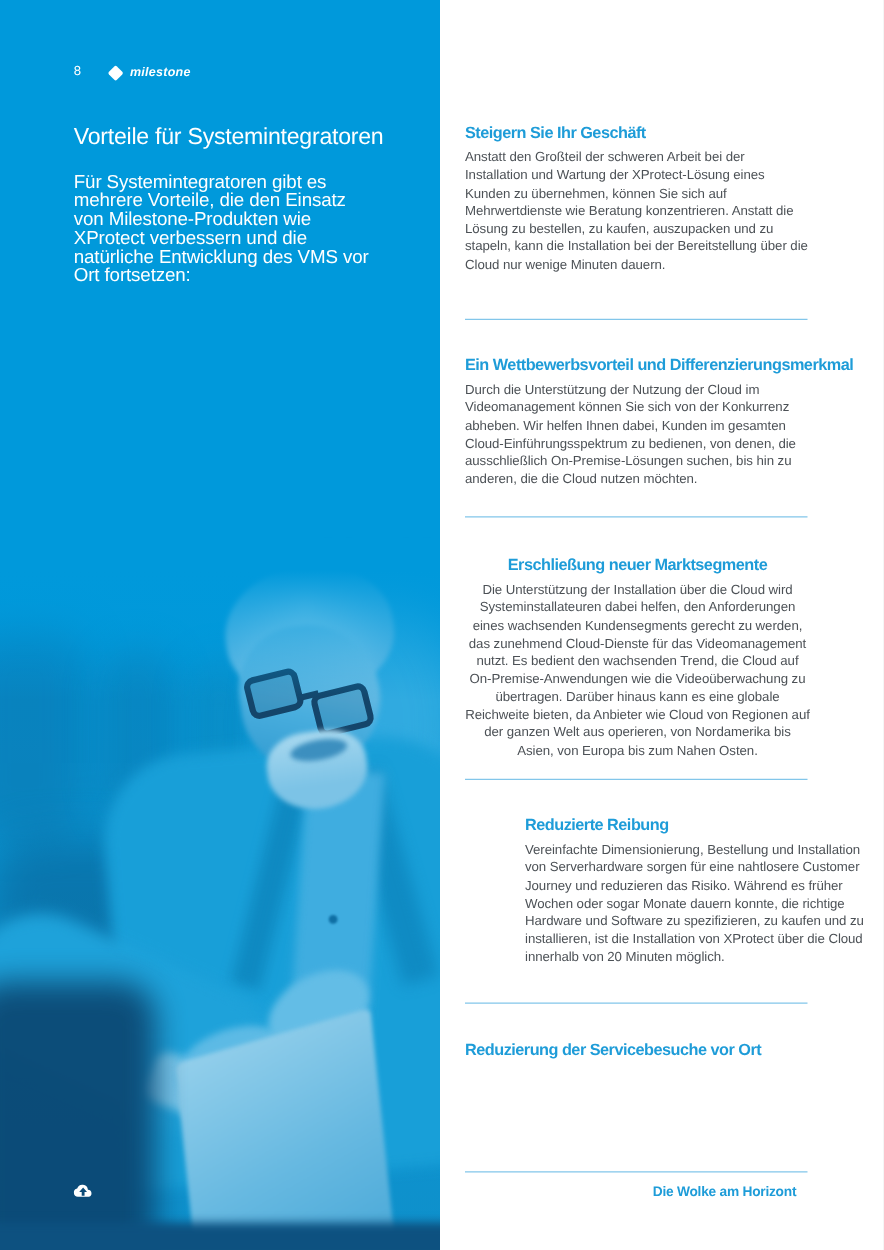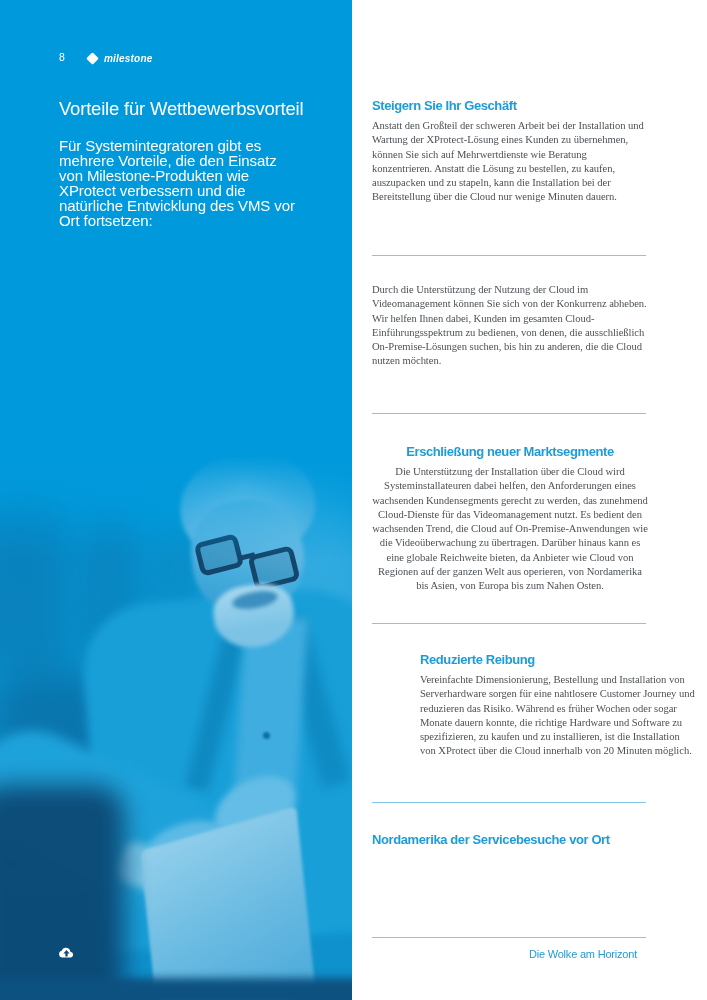--- a/index.html
+++ b/index.html
@@ -82,49 +82,49 @@
 
   .cloud-icon { position:absolute; left:58px; top:944px; z-index:6; width:17px; height:17px; }
 
   
   .right-col { position:absolute; left:372px; top:0; width:274px; height:1000px; }
   .sec { position:absolute; left:0; width:276px; }
   .sec h3 {
     color:#1e9cd8; font-size:13px; font-weight:bold; line-height:17px;
     letter-spacing:-.4px; white-space:nowrap; margin-bottom:5px;
   }
-  .sec p { color:#4c5156; font-size:10.6px; line-height:14.3px; letter-spacing:-.05px;font-family:Liberation Serif, serif; }
+  .sec p { color:#4c5156; font-size:10.6px; line-height:14.3px; letter-spacing:-.05px; }
   .divider { position:absolute; left:0; width:274px; height:0; border-top:1px solid #82c6ea; }
 
   .sec-1 { top:97px; }  .div-1 { top:255px; }
   .sec-2 { top:283px; } .div-2 { top:413px; }
   .sec-3 { top:443px;text-align:center; } .div-3 { top:623px; }
   .sec-4 { top:651px;margin-left:48px; } .div-4 { top:802px; }
   .sec-5 { top:831px; } .div-5 { top:937px; }
 
   .footer-link {
     position:absolute; left:0; top:948px; width:274px; padding-right:9px;
-    text-align:right; color:#1e9cd8; font-size:11px; font-weight:normal;
+    text-align:right; color:#1e9cd8; font-size:11px; font-weight:bold;
     letter-spacing:-.2px; cursor:pointer;
   }
 </style>
 </head>
 <body>
 
 <div class="page">
 
   <div class="left-panel">
     <div class="page-number">8</div>
 
     <div class="brand">
       <span class="brand-diamond"></span>
       <span class="brand-name">milestone</span>
     </div>
 
-    <div class="panel-title">Vorteile für Wettbewerbsvorteil</div>
+    <div class="panel-title">Vorteile für Systemintegratoren</div>
     <div class="panel-intro">Für Systemintegratoren gibt es mehrere Vorteile, die den Einsatz von Milestone-Produkten wie XProtect verbessern und die natürliche Entwicklung des VMS vor Ort fortsetzen:</div>
 
     <div class="photo">
       <div class="ph ph-blob1"></div>
       <div class="ph ph-blob2"></div>
       <div class="ph ph-blob3"></div>
       <div class="ph ph-light"></div>
       <div class="ph ph-chairdark"></div>
       <div class="ph ph-jacket"></div>
       <div class="ph ph-lapel"></div>
@@ -156,37 +156,38 @@
 
   <div class="right-col">
 
     <div class="sec sec-1">
       <h3>Steigern Sie Ihr Geschäft</h3>
       <p>Anstatt den Großteil der schweren Arbeit bei der Installation und Wartung der XProtect-Lösung eines Kunden zu übernehmen, können Sie sich auf Mehrwertdienste wie Beratung konzentrieren. Anstatt die Lösung zu bestellen, zu kaufen, auszupacken und zu stapeln, kann die Installation bei der Bereitstellung über die Cloud nur wenige Minuten dauern.</p>
     </div>
     <div class="divider div-1"></div>
 
     <div class="sec sec-2">
+      <h3>Ein Wettbewerbsvorteil und Differenzierungsmerkmal</h3>
       <p>Durch die Unterstützung der Nutzung der Cloud im Videomanagement können Sie sich von der Konkurrenz abheben. Wir helfen Ihnen dabei, Kunden im gesamten Cloud-Einführungsspektrum zu bedienen, von denen, die ausschließlich On-Premise-Lösungen suchen, bis hin zu anderen, die die Cloud nutzen möchten.</p>
     </div>
     <div class="divider div-2"></div>
 
     <div class="sec sec-3">
       <h3>Erschließung neuer Marktsegmente</h3>
       <p>Die Unterstützung der Installation über die Cloud wird Systeminstallateuren dabei helfen, den Anforderungen eines wachsenden Kundensegments gerecht zu werden, das zunehmend Cloud-Dienste für das Videomanagement nutzt. Es bedient den wachsenden Trend, die Cloud auf On-Premise-Anwendungen wie die Videoüberwachung zu übertragen. Darüber hinaus kann es eine globale Reichweite bieten, da Anbieter wie Cloud von Regionen auf der ganzen Welt aus operieren, von Nordamerika bis Asien, von Europa bis zum Nahen Osten.</p>
     </div>
     <div class="divider div-3"></div>
 
     <div class="sec sec-4">
       <h3>Reduzierte Reibung</h3>
       <p>Vereinfachte Dimensionierung, Bestellung und Installation von Serverhardware sorgen für eine nahtlosere Customer Journey und reduzieren das Risiko. Während es früher Wochen oder sogar Monate dauern konnte, die richtige Hardware und Software zu spezifizieren, zu kaufen und zu installieren, ist die Installation von XProtect über die Cloud innerhalb von 20 Minuten möglich.</p>
     </div>
     <div class="divider div-4"></div>
 
     <div class="sec sec-5">
-      <h3>Nordamerika der Servicebesuche vor Ort</h3>
+      <h3>Reduzierung der Servicebesuche vor Ort</h3>
     </div>
     <div class="divider div-5"></div>
 
     <div class="footer-link">Die Wolke am Horizont</div>
   </div>
 
 </div>
 
 </body></html>

